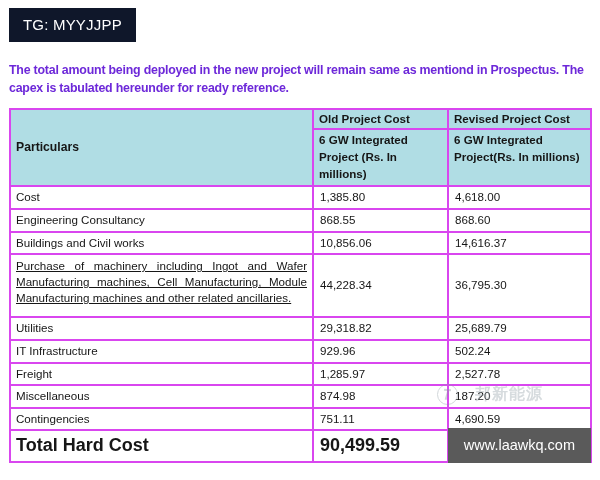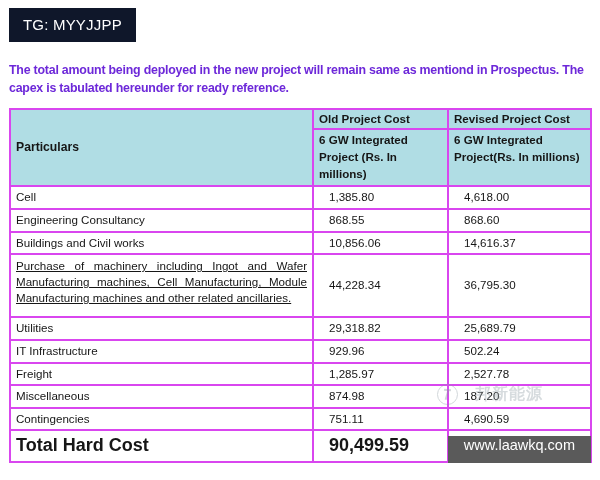--- a/index.html
+++ b/index.html
@@ -83,21 +83,21 @@
     vertical-align: middle !important;
     font-weight: bold;
     font-size: 12.2px;
   }
   .hdr-sub {
     line-height: 1.42;
   }
 
   
   .row td { line-height: 1.35; padding-top: 3px; padding-bottom: 3px; }
-  .row td.num { padding-left: 15px; }
+  .row td.num { padding-left: 6px; }
   .row-machinery td.desc {
     text-align: justify;
     text-align-last: left;
     line-height: 1.38;
     padding-top: 3px;
     padding-bottom: 10px;
     hyphens: none;
     text-decoration: underline;
   }
   .row-machinery td.num {
@@ -174,21 +174,21 @@
 
   
   .url-badge {
     position: absolute;
     right: 9px;
     bottom: 17px;
     background: #5a5a5a;
     color: #ffffff;
     font-size: 14.5px;
     line-height: 1;
-    padding: 2px 16px 11px 16px;
+    padding: 10px 16px 11px 16px;
     white-space: nowrap;
   }
 </style>
 </head>
 <body>
 
 <div class="tag-badge">TG: MYYJJPP</div>
 
 <div class="intro">
   <span>The total amount being deployed in the new project will remain same as mentiond in Prospectus.</span>
@@ -207,21 +207,21 @@
         <td class="hdr-particulars" rowspan="2">Particulars</td>
         <td>Old Project Cost</td>
         <td>Revised Project Cost</td>
       </tr>
       <tr class="hdr">
         <td class="hdr-sub">6 GW Integrated Project (Rs. In millions)</td>
         <td class="hdr-sub">6 GW Integrated Project(Rs. In millions)</td>
       </tr>
 
       <tr class="row">
-        <td>Cell</td>
+        <td>Cost</td>
         <td class="num">1,385.80</td>
         <td class="num">4,618.00</td>
       </tr>
       <tr class="row">
         <td>Engineering Consultancy</td>
         <td class="num">868.55</td>
         <td class="num">868.60</td>
       </tr>
       <tr class="row">
         <td>Buildings and Civil works</td>

